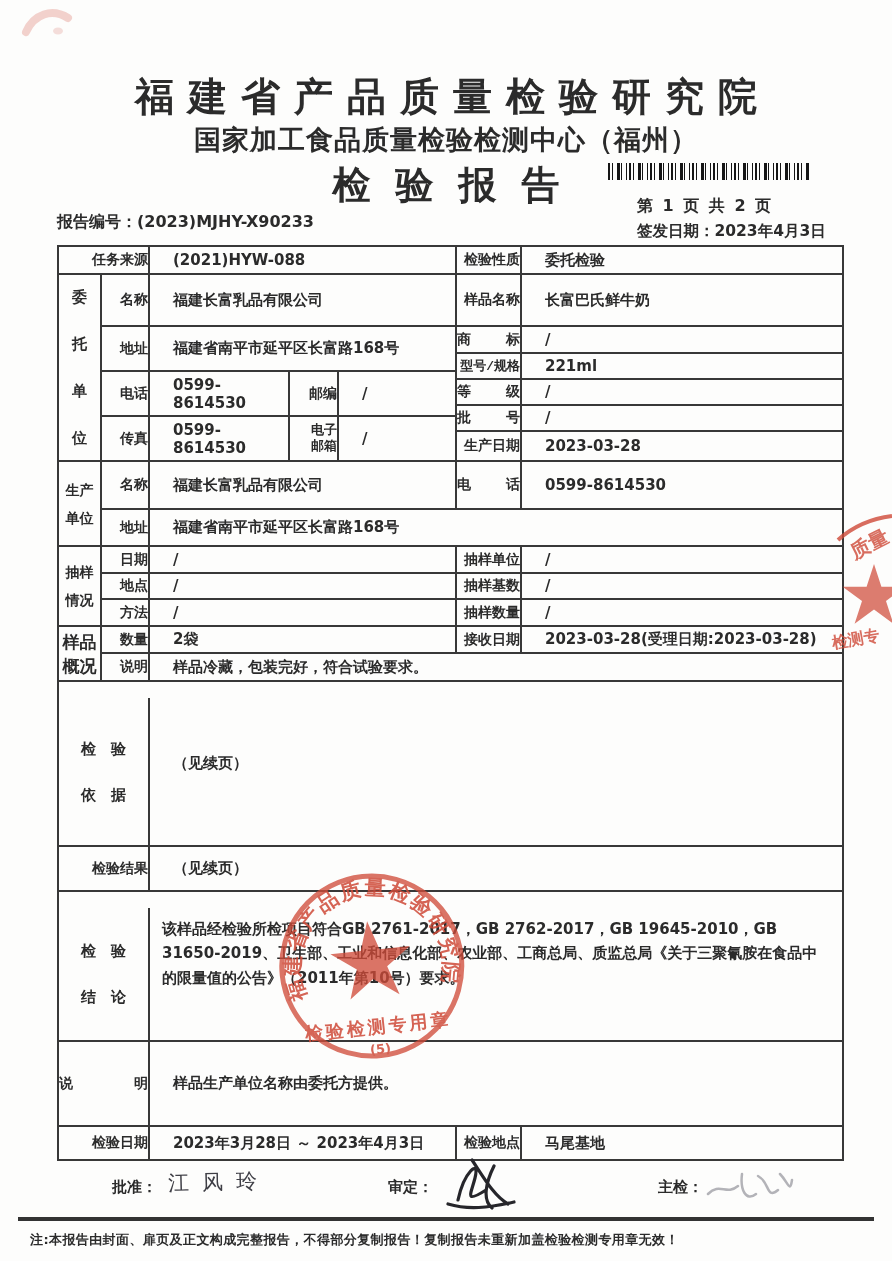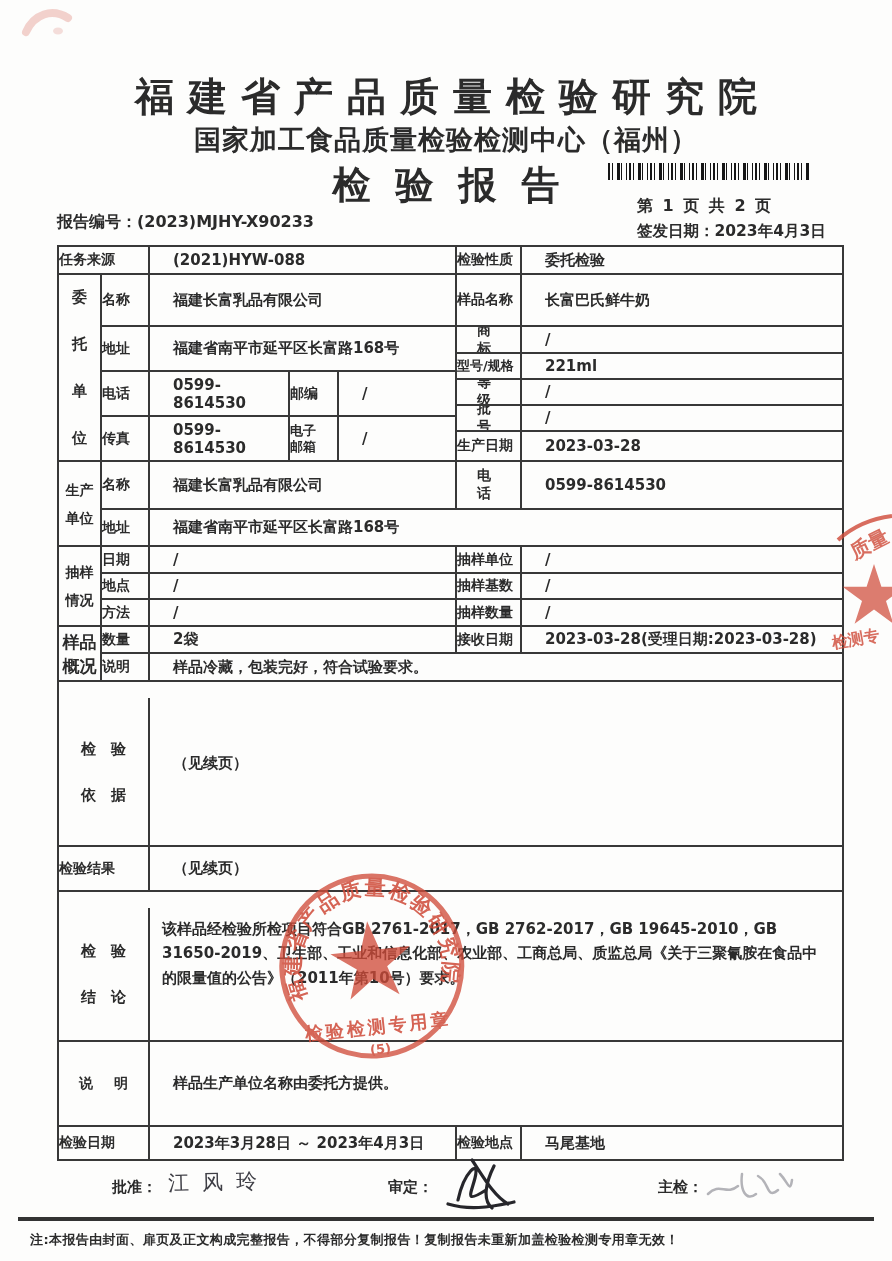--- a/index.html
+++ b/index.html
@@ -30,24 +30,24 @@
   .rt{
     position:absolute; left:57px; top:245px;
     display:grid;
     grid-template-columns:43px 48px 140px 49px 118px 65px 320px;
     grid-template-rows:28px 52px 27px 18px 8px 26px 11px 15px 30px 48px 37px 27px 26px 27px 27px 28px 165px 45px 150px 85px 32px;
     border:2px solid #383838;
   }
   .cell{border-right:2px solid #383838; border-bottom:2px solid #383838;
     display:flex; align-items:center; font-size:15px; font-weight:600; overflow:hidden;}
   .nr{border-right:none;} .nb{border-bottom:none;}
-  .lab{justify-content:flex-start; text-align:center; font-size:14px;}
+  .lab{justify-content:flex-end; text-align:center; font-size:14px;font-family:Liberation Mono, monospace;}
   .val{padding-left:23px;}
   .lt{display:block;}
-  .spread .lt{flex:1; text-align:justify; text-align-last:justify; padding:0 20px;}
+  .spread .lt{flex:1; text-align:justify; text-align-last:justify; padding:0 0;}
   .vlab{justify-content:center; text-align:center; white-space:pre-line; line-height:47px; font-size:15px;}
   .vlab2{justify-content:center; text-align:center; white-space:pre-line; line-height:28px; font-size:14px;}
   .vlab3{justify-content:center; text-align:center; white-space:pre-line; line-height:24px; font-size:17px;}
   .two{white-space:pre-line; line-height:16px; font-size:13px;}
   .blab{justify-content:center; text-align:center; white-space:pre-line; line-height:46px; font-size:15px;margin-top:16px;}
   .small{font-size:13px;}
   .par{align-items:flex-start; padding:25px 18px 0 12px; line-height:1.62; display:block;}
   
   .stamp-main{position:absolute; left:272px; top:868px; width:200px; height:200px;
     opacity:.85; transform:rotate(-6deg); pointer-events:none;}

